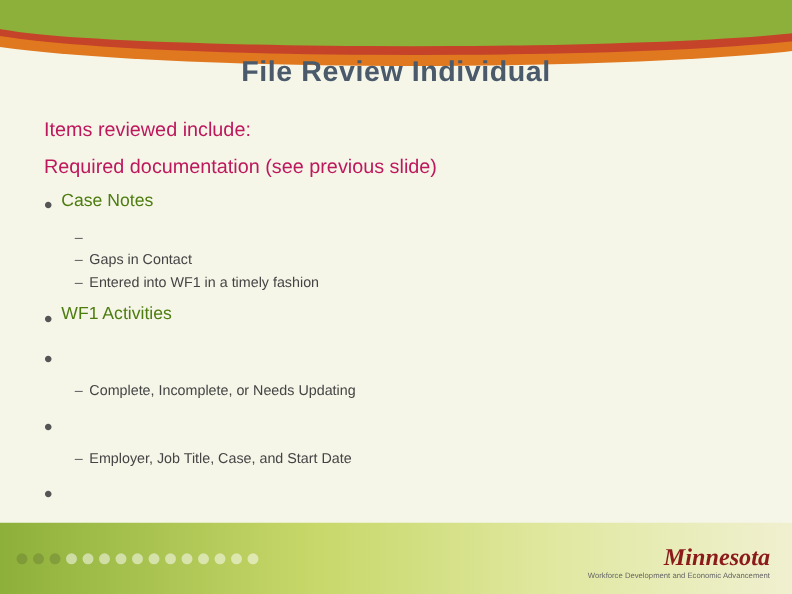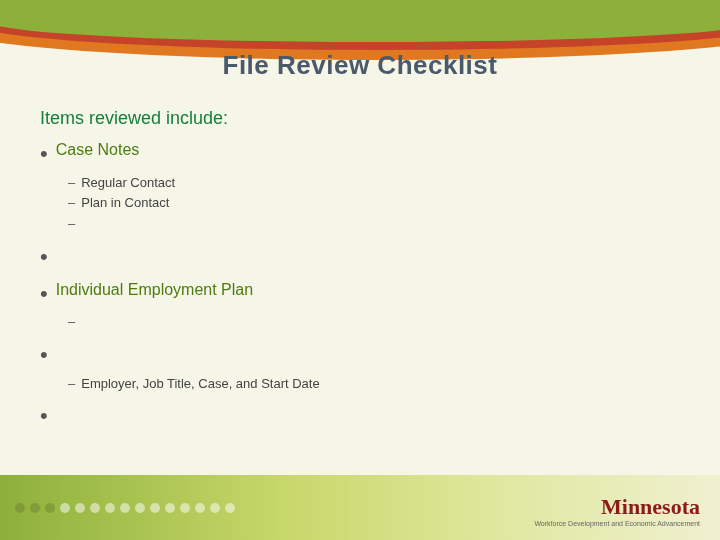--- a/index.html
+++ b/index.html
@@ -77,21 +77,21 @@
     .content {
       position: absolute;
       top: 105px;
       left: 40px;
       right: 30px;
       bottom: 80px;
     }
 
     .intro-text {
       font-size: 18px;
-      color: #15803d;
+      color: #be185d;
       line-height: 1.5;
       margin-bottom: 6px;
     }
 
     .bullet-section {
       margin: 8px 0 2px 0;
     }
 
     .bullet-main {
       display: flex;
@@ -172,20 +172,21 @@
     
     .mn-logo {
       position: absolute;
       bottom: 12px;
       right: 20px;
       text-align: right;
     }
 
     .mn-logo-text {
       font-family: 'Times New Roman', serif;
+      font-style: italic;
       font-size: 22px;
       color: #8b1a1a;
       font-weight: bold;
     }
 
     .mn-logo-subtitle {
       font-size: 7px;
       color: #666;
       line-height: 1.2;
       text-align: right;
@@ -194,61 +195,63 @@
 </head>
 <body>
 
 <div class="header-decoration">
   <div class="curve-orange"></div>
   <div class="curve-red"></div>
   <div class="curve-green"></div>
 </div>
 
 <div class="title-area">
-  <div class="slide-title">File Review Checklist</div>
+  <div class="slide-title">File Review Individual</div>
 </div>
 
 <div class="content">
 
   <div class="intro-text">Items reviewed include:</div>
+  <div class="intro-text">Required documentation (see previous slide)</div>
 
   <div class="bullet-section">
     <div class="bullet-main">
       <span class="bullet-dot">•</span>
       <span class="bullet-text-large">Case Notes</span>
     </div>
     <div class="sub-bullets">
       <div class="sub-bullet">
         <span class="sub-dash">–</span>
-        <span>Regular Contact</span>
-      </div>
-      <div class="sub-bullet">
-        <span class="sub-dash">–</span>
-        <span>Plan in Contact</span>
-      </div>
-      <div class="sub-bullet">
-        <span class="sub-dash">–</span>
-      </div>
-    </div>
-  </div>
-
-  <div class="bullet-section">
-    <div class="bullet-main">
-      <span class="bullet-dot">•</span>
-    </div>
-  </div>
-
-  <div class="bullet-section">
-    <div class="bullet-main">
-      <span class="bullet-dot">•</span>
-      <span class="bullet-text-large">Individual Employment Plan</span>
+      </div>
+      <div class="sub-bullet">
+        <span class="sub-dash">–</span>
+        <span>Gaps in Contact</span>
+      </div>
+      <div class="sub-bullet">
+        <span class="sub-dash">–</span>
+        <span>Entered into WF1 in a timely fashion</span>
+      </div>
+    </div>
+  </div>
+
+  <div class="bullet-section">
+    <div class="bullet-main">
+      <span class="bullet-dot">•</span>
+      <span class="bullet-text-large">WF1 Activities</span>
+    </div>
+  </div>
+
+  <div class="bullet-section">
+    <div class="bullet-main">
+      <span class="bullet-dot">•</span>
     </div>
     <div class="sub-bullets">
       <div class="sub-bullet">
         <span class="sub-dash">–</span>
+        <span>Complete, Incomplete, or Needs Updating</span>
       </div>
     </div>
   </div>
 
   <div class="bullet-section">
     <div class="bullet-main">
       <span class="bullet-dot">•</span>
     </div>
     <div class="sub-bullets">
       <div class="sub-bullet">

